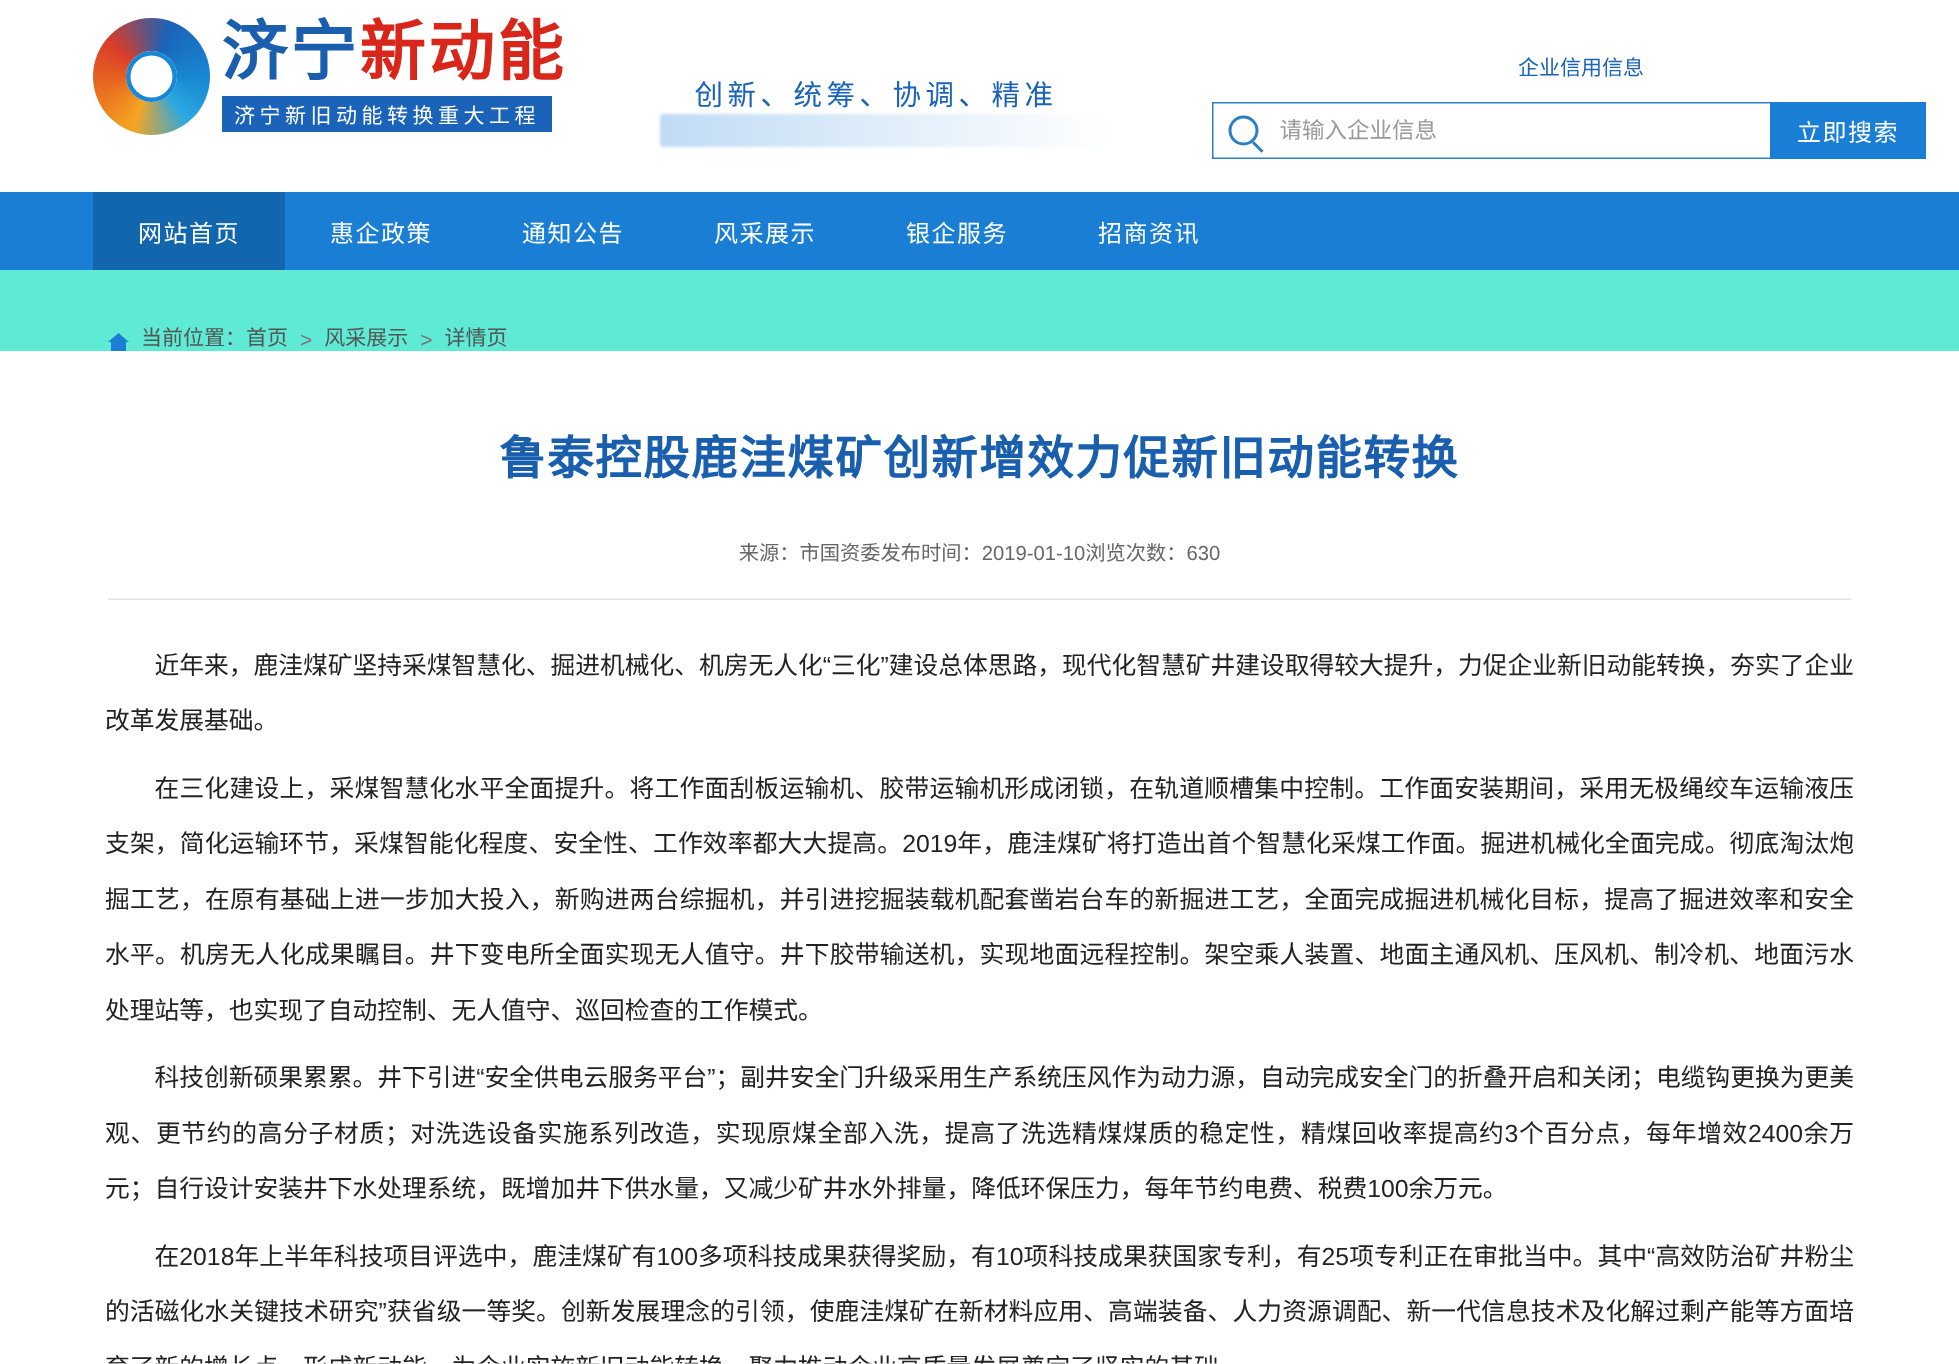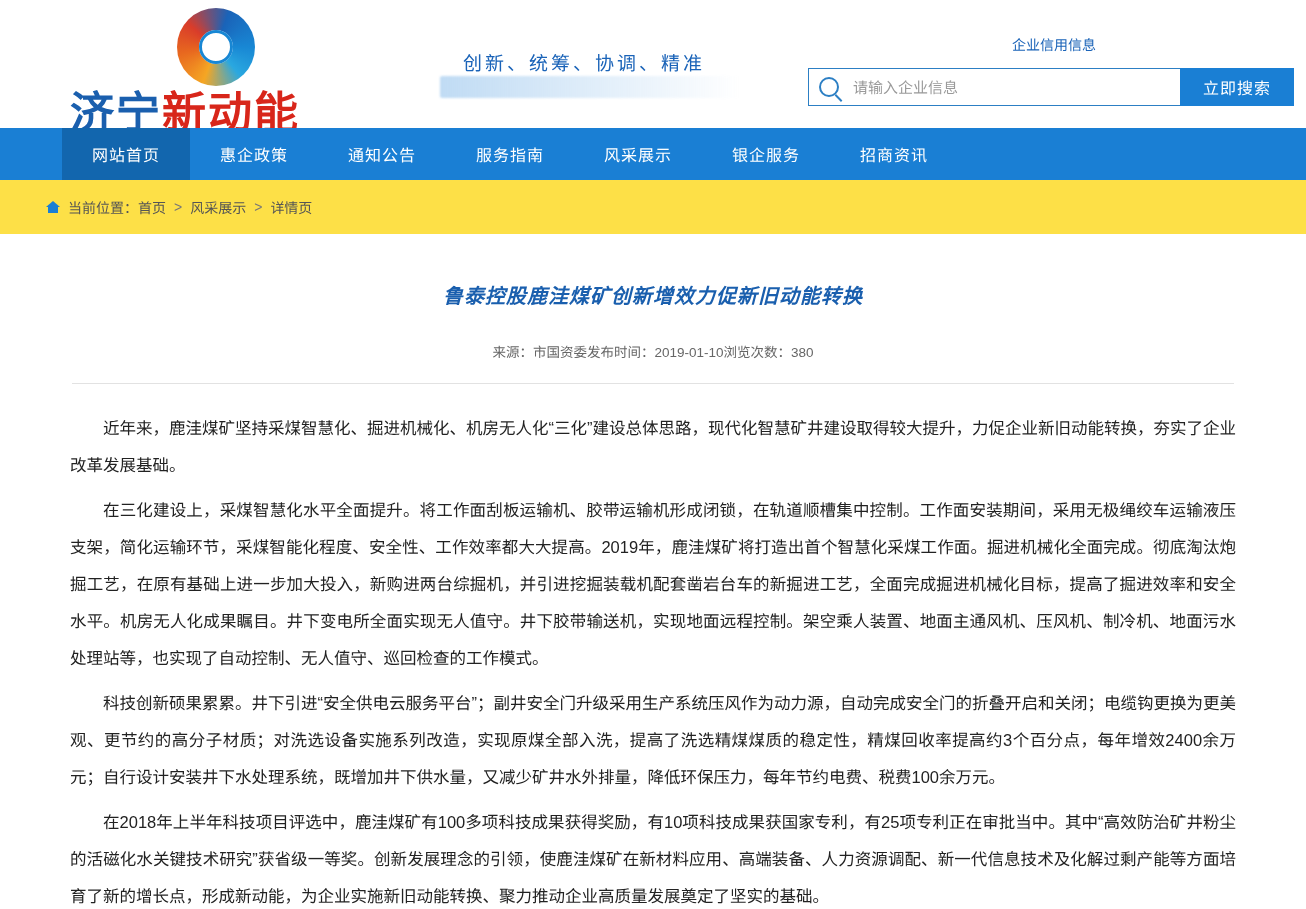--- a/index.html
+++ b/index.html
@@ -21,21 +21,20 @@
   .header-inner {
     position: relative;
     width: 1306px;
     height: 128px;
   }
   .logo-wrap {
     position: absolute;
     left: 62px; top: 8px;
     display: flex;
     align-items: center;
-    flex-direction: column;
   }
   .logo-mark {
     width: 78px; height: 78px;
     border-radius: 50%;
     background:
       radial-gradient(circle at 50% 50%, #ffffff 0 12%, rgba(255,255,255,0) 13%),
       conic-gradient(from 200deg, #f5a623 0deg, #e8681f 60deg, #d93c2a 110deg,
                      #1a63b8 180deg, #1887d4 250deg, #2aa8e0 300deg, #f5a623 360deg);
       position: relative;
   }
@@ -139,21 +138,21 @@
     outline: none;
     height: 34px;
     margin-left: 12px;
     flex: 1;
     font-size: 15px;
     color: #3b82f6;
     font-family: "Liberation Sans", "DejaVu Sans", sans-serif;
   }
   .search-input::placeholder { color: #9a9a9a; }
   .search-btn {
-    width: 114px; height: 38px;
+    width: 104px; height: 38px;
     background: #1a7fd4;
     color: #fff;
     border: none;
     font-size: 16px;
     letter-spacing: 1px;
     cursor: pointer;
     font-family: "Liberation Sans", "DejaVu Sans", sans-serif;
   }
 
   
@@ -173,24 +172,24 @@
     padding: 0 30px;
     cursor: pointer;
     white-space: nowrap;
     letter-spacing: 1px;
   }
   .nav-item.active { background: #1266ae; }
 
   
   .crumb-bar {
     height: 54px;
-    background: #fde047;
-    display: flex;
-    align-items: center;
-    padding-left: 46px;
+    background: #5eead4;
+    display: flex;
+    align-items: flex-end;
+    padding-left: 72px;
     font-size: 14px;
     color: #555;
   }
   .home-icon {
     width: 14px; height: 12px;
     margin-right: 8px;
     position: relative;
     flex: 0 0 auto;
   }
   .home-icon::before {
@@ -211,26 +210,25 @@
   .crumb-sep { margin: 0 8px; color: #777; }
   .crumb-link { color: #555; cursor: pointer; }
 
   
   .content {
     background: #fff;
     padding: 0 62px;
   }
   .article-title {
     text-align: center;
-    font-size: 20px;
+    font-size: 31px;
     font-weight: bold;
     color: #1a5fae;
     padding-top: 46px;
     letter-spacing: 1px;
-    font-style: italic;
   }
   .meta-row {
     display: flex;
     justify-content: center;
     font-size: 13.5px;
     color: #666;
     margin-top: 32px;
     padding-bottom: 22px;
   }
   .meta-divider {
@@ -277,42 +275,41 @@
       </div>
       <button class="search-btn">立即搜索</button>
     </div>
   </div>
 </div>
 
 <div class="nav">
   <div class="nav-item active">网站首页</div>
   <div class="nav-item">惠企政策</div>
   <div class="nav-item">通知公告</div>
-  <div class="nav-item">服务指南</div>
   <div class="nav-item">风采展示</div>
   <div class="nav-item">银企服务</div>
   <div class="nav-item">招商资讯</div>
 </div>
 
 <div class="crumb-bar">
   <span class="home-icon"></span>
   <span>当前位置：</span>
   <span class="crumb-link">首页</span>
   <span class="crumb-sep">&gt;</span>
   <span class="crumb-link">风采展示</span>
   <span class="crumb-sep">&gt;</span>
   <span class="crumb-link">详情页</span>
 </div>
 
 <div class="content">
   <div class="article-title">鲁泰控股鹿洼煤矿创新增效力促新旧动能转换</div>
   <div class="meta-row">
     <span>来源：市国资委</span>
     <span>发布时间：2019-01-10</span>
-    <span>浏览次数：380</span>
+    <span>浏览次数：630</span>
   </div>
   <div class="meta-divider"></div>
   <div class="article-body">
     <p>近年来，鹿洼煤矿坚持采煤智慧化、掘进机械化、机房无人化“三化”建设总体思路，现代化智慧矿井建设取得较大提升，力促企业新旧动能转换，夯实了企业改革发展基础。</p>
     <p>在三化建设上，采煤智慧化水平全面提升。将工作面刮板运输机、胶带运输机形成闭锁，在轨道顺槽集中控制。工作面安装期间，采用无极绳绞车运输液压支架，简化运输环节，采煤智能化程度、安全性、工作效率都大大提高。2019年，鹿洼煤矿将打造出首个智慧化采煤工作面。掘进机械化全面完成。彻底淘汰炮掘工艺，在原有基础上进一步加大投入，新购进两台综掘机，并引进挖掘装载机配套凿岩台车的新掘进工艺，全面完成掘进机械化目标，提高了掘进效率和安全水平。机房无人化成果瞩目。井下变电所全面实现无人值守。井下胶带输送机，实现地面远程控制。架空乘人装置、地面主通风机、压风机、制冷机、地面污水处理站等，也实现了自动控制、无人值守、巡回检查的工作模式。</p>
     <p>科技创新硕果累累。井下引进“安全供电云服务平台”；副井安全门升级采用生产系统压风作为动力源，自动完成安全门的折叠开启和关闭；电缆钩更换为更美观、更节约的高分子材质；对洗选设备实施系列改造，实现原煤全部入洗，提高了洗选精煤煤质的稳定性，精煤回收率提高约3个百分点，每年增效2400余万元；自行设计安装井下水处理系统，既增加井下供水量，又减少矿井水外排量，降低环保压力，每年节约电费、税费100余万元。</p>
     <p>在2018年上半年科技项目评选中，鹿洼煤矿有100多项科技成果获得奖励，有10项科技成果获国家专利，有25项专利正在审批当中。其中“高效防治矿井粉尘的活磁化水关键技术研究”获省级一等奖。创新发展理念的引领，使鹿洼煤矿在新材料应用、高端装备、人力资源调配、新一代信息技术及化解过剩产能等方面培育了新的增长点，形成新动能，为企业实施新旧动能转换、聚力推动企业高质量发展奠定了坚实的基础。</p>
   </div>
 </div>
 

